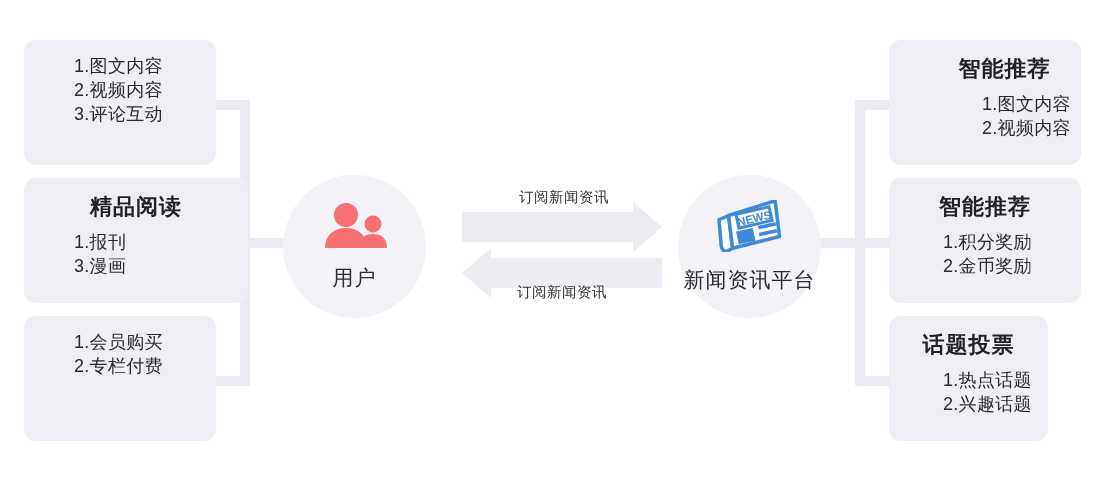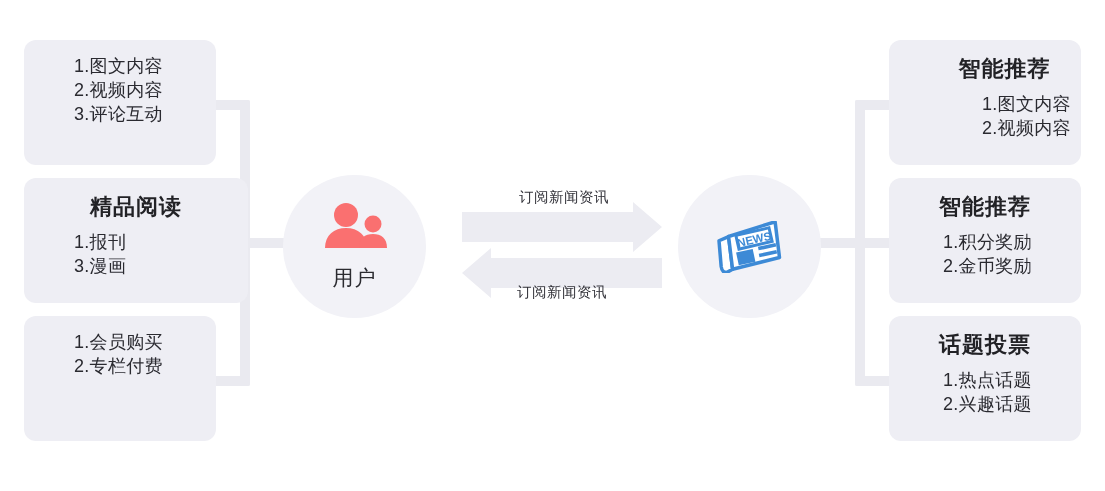--- a/index.html
+++ b/index.html
@@ -160,21 +160,21 @@
   </div>
 
   <div class="card right" style="left:889px; top:178px; width:192px; height:125px;">
     <div class="card-title">智能推荐</div>
     <div class="card-list">
       <div class="card-item">1.积分奖励</div>
       <div class="card-item">2.金币奖励</div>
     </div>
   </div>
 
-  <div class="card right" style="left:889px; top:316px; width:192px; height:125px;">
+  <div class="card right" style="left:889px; top:316px; width:159px; height:125px;">
     <div class="card-title">话题投票</div>
     <div class="card-list">
       <div class="card-item">1.热点话题</div>
       <div class="card-item">2.兴趣话题</div>
     </div>
   </div>
 
   <div class="circle" style="left:283px; top:175px; width:143px; height:143px;">
     <span class="circle-icon">
       <svg width="64" height="48" viewBox="0 0 64 48">
@@ -201,15 +201,16 @@
           <rect x="24" y="11" width="34" height="14" fill="#ffffff" stroke="#3d8ad6" stroke-width="3" transform="rotate(-6 41 18)"></rect>
           <text x="41" y="23" font-family="'Liberation Sans', sans-serif" font-size="11.5" font-weight="bold" fill="#3d8ad6" text-anchor="middle" transform="rotate(-6 41 18)">NEWS</text>
 
           <rect x="22" y="29" width="17" height="13" fill="#3d8ad6" transform="rotate(-5 30 35)"></rect>
 
           <rect x="44" y="26" width="18" height="3.6" fill="#3d8ad6" transform="rotate(-5 53 28)"></rect>
           <rect x="44" y="33" width="18" height="3.6" fill="#3d8ad6" transform="rotate(-5 53 35)"></rect>
         </g>
       </svg>
     </span>
+    <span class="circle-label">新闻资讯平台</span>
   </div>
 
 </div>
 
 </body></html>

